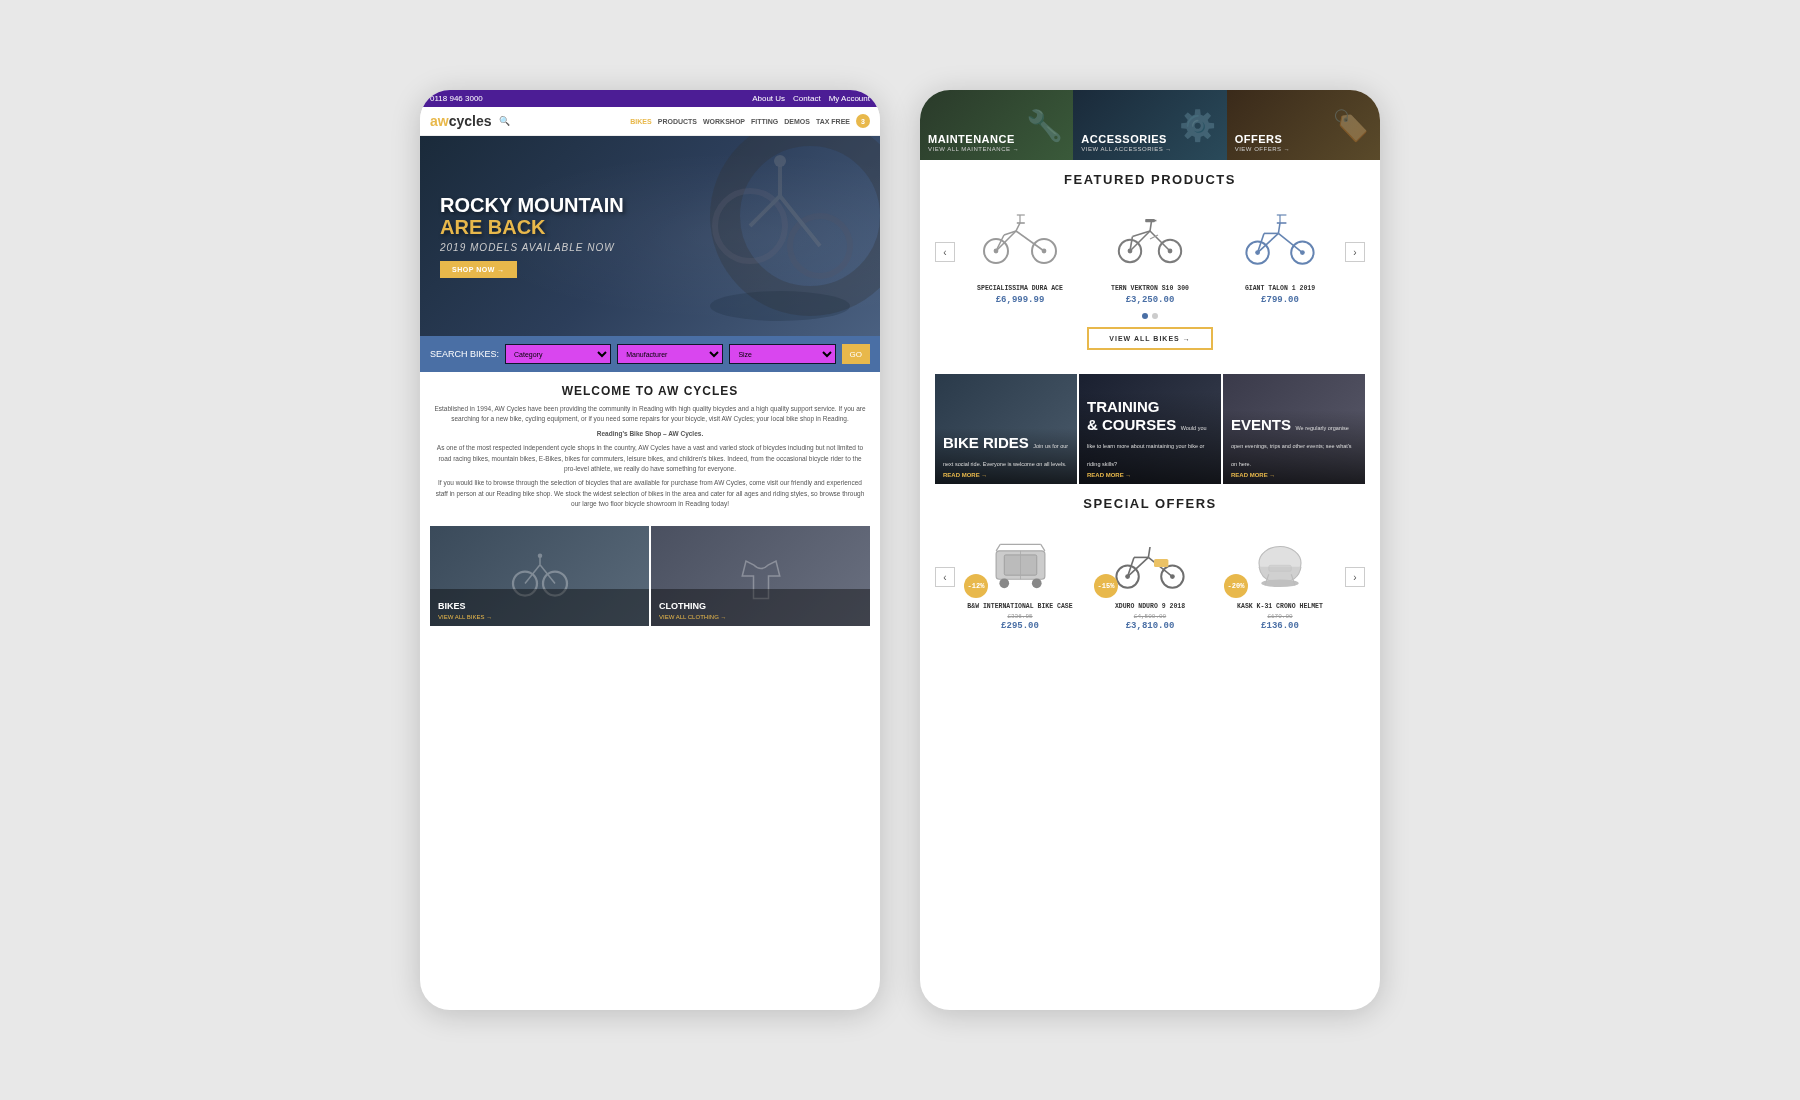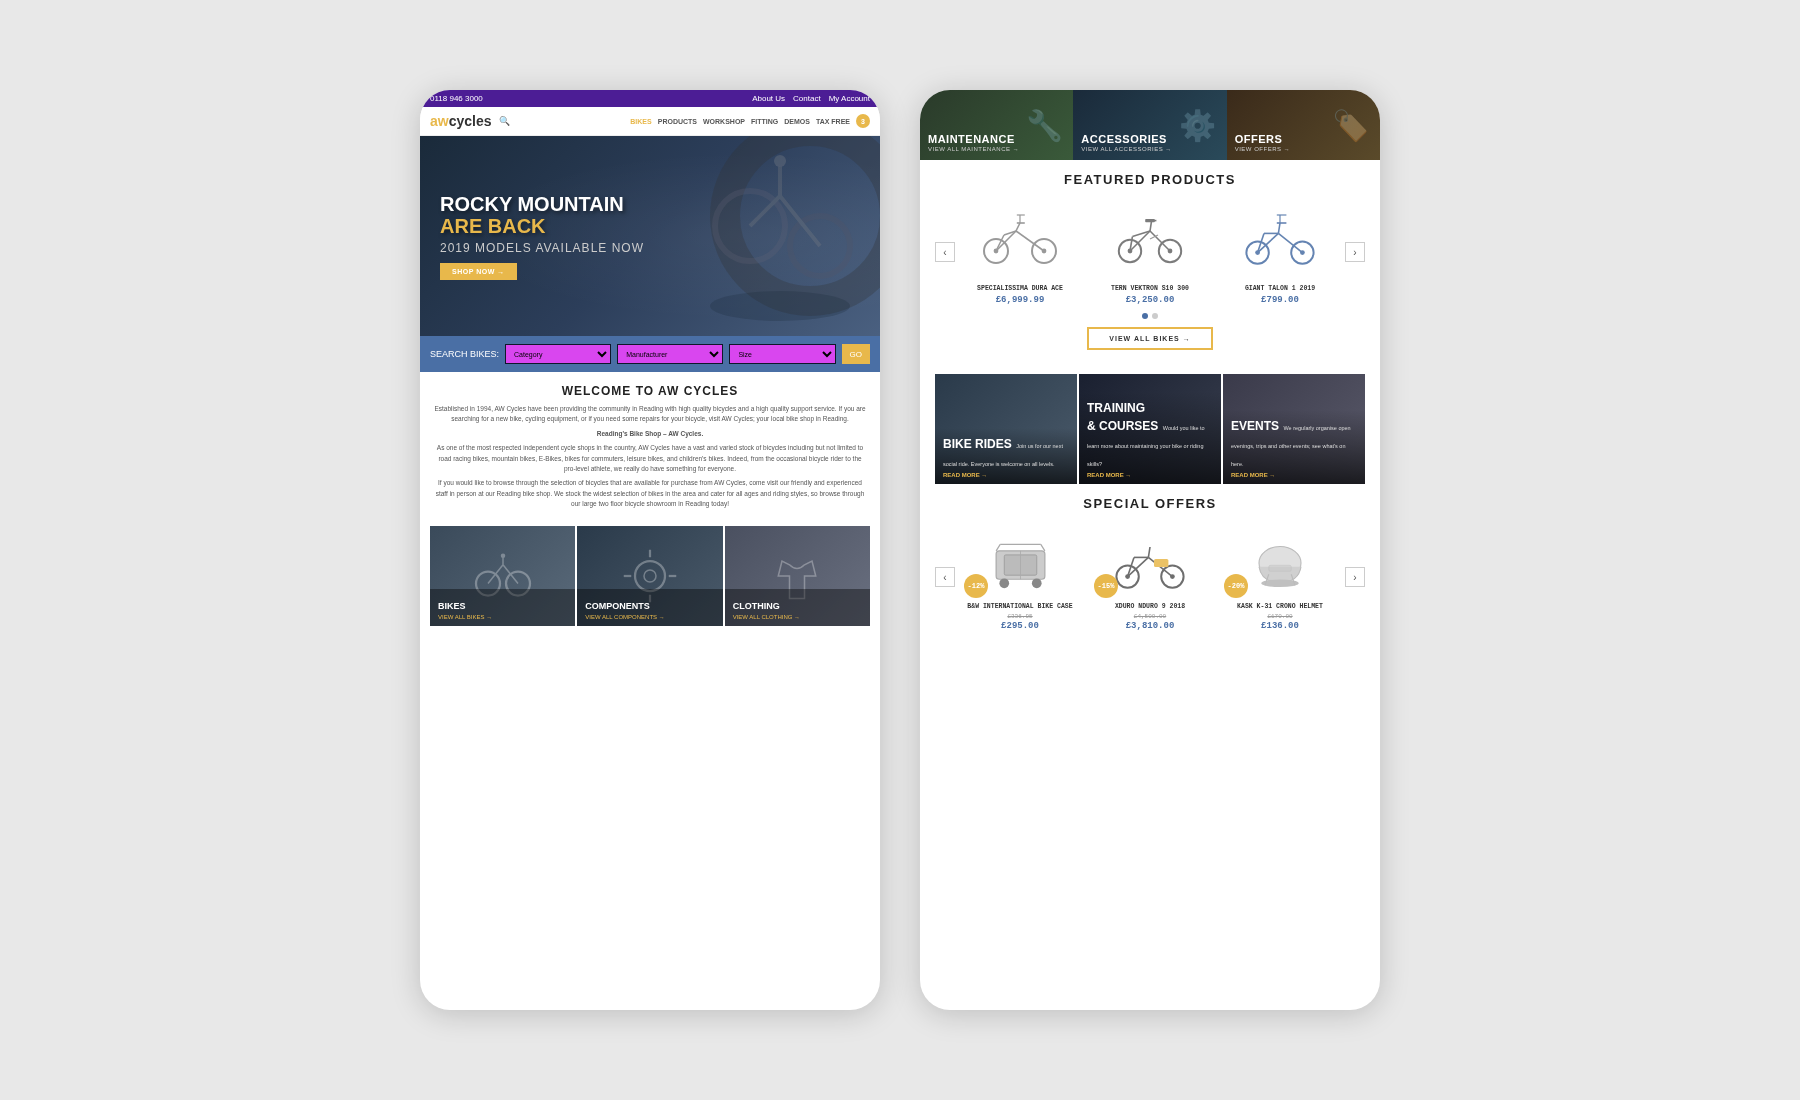--- a/index.html
+++ b/index.html
@@ -122,25 +122,26 @@
     .hero-title {
       font-size: 20px;
       font-weight: 900;
       color: #fff;
       text-transform: uppercase;
       line-height: 1.1;
       text-shadow: 2px 2px 4px rgba(0,0,0,0.5);
     }
 
     .hero-subtitle {
-      font-size: 12px;
+      font-size: 10px;
       color: #ccc;
       margin-top: 4px;
       text-transform: uppercase;
       letter-spacing: 1px;
+      font-style: italic;
     }
 
     .hero-btn {
       background: #e8b84b;
       color: #fff;
       border: none;
       padding: 5px 12px;
       font-size: 7px;
       font-weight: bold;
       margin-top: 8px;
@@ -466,21 +467,21 @@
 
     .act-overlay {
       position: absolute;
       bottom: 0; left: 0; right: 0;
       padding: 6px 8px;
       background: linear-gradient(transparent, rgba(0,0,0,0.7));
     }
 
     .act-title {
       color: #fff;
-      font-size: 12px;
+      font-size: 15px;
       font-weight: 900;
       text-transform: uppercase;
     }
 
     .act-desc {
       color: #ddd;
       font-size: 5.5px;
       line-height: 1.4;
       margin-top: 2px;
     }
@@ -647,34 +648,20 @@
           <line x1="40" y1="15" x2="60" y2="40" stroke="#fff" stroke-width="2"></line>
           <line x1="40" y1="15" x2="40" y2="5" stroke="#fff" stroke-width="2"></line>
           <circle cx="40" cy="3" r="3" fill="#fff"></circle>
         </svg>
         <div class="cat-overlay">
           <span class="cat-title">BIKES</span>
           <span class="cat-link">VIEW ALL BIKES →</span>
         </div>
       </div>
 
-      <div class="cat-card cat-card-bg-components">
-        <svg class="gear-shape" viewBox="0 0 80 80">
-          <circle cx="40" cy="40" r="20" fill="none" stroke="#fff" stroke-width="3"></circle>
-          <circle cx="40" cy="40" r="8" fill="none" stroke="#fff" stroke-width="2"></circle>
-          <line x1="40" y1="15" x2="40" y2="5" stroke="#fff" stroke-width="3"></line>
-          <line x1="40" y1="65" x2="40" y2="75" stroke="#fff" stroke-width="3"></line>
-          <line x1="15" y1="40" x2="5" y2="40" stroke="#fff" stroke-width="3"></line>
-          <line x1="65" y1="40" x2="75" y2="40" stroke="#fff" stroke-width="3"></line>
-        </svg>
-        <div class="cat-overlay">
-          <span class="cat-title">COMPONENTS</span>
-          <span class="cat-link">VIEW ALL COMPONENTS →</span>
-        </div>
-      </div>
 
       <div class="cat-card cat-card-bg-clothing">
         <svg class="gear-shape" viewBox="0 0 80 80">
           <path d="M20,20 L15,40 L30,40 L30,70 L50,70 L50,40 L65,40 L60,20 L50,25 C50,25 45,30 40,30 C35,30 30,25 30,25 Z" fill="none" stroke="#fff" stroke-width="2"></path>
         </svg>
         <div class="cat-overlay">
           <span class="cat-title">CLOTHING</span>
           <span class="cat-link">VIEW ALL CLOTHING →</span>
         </div>
       </div>

